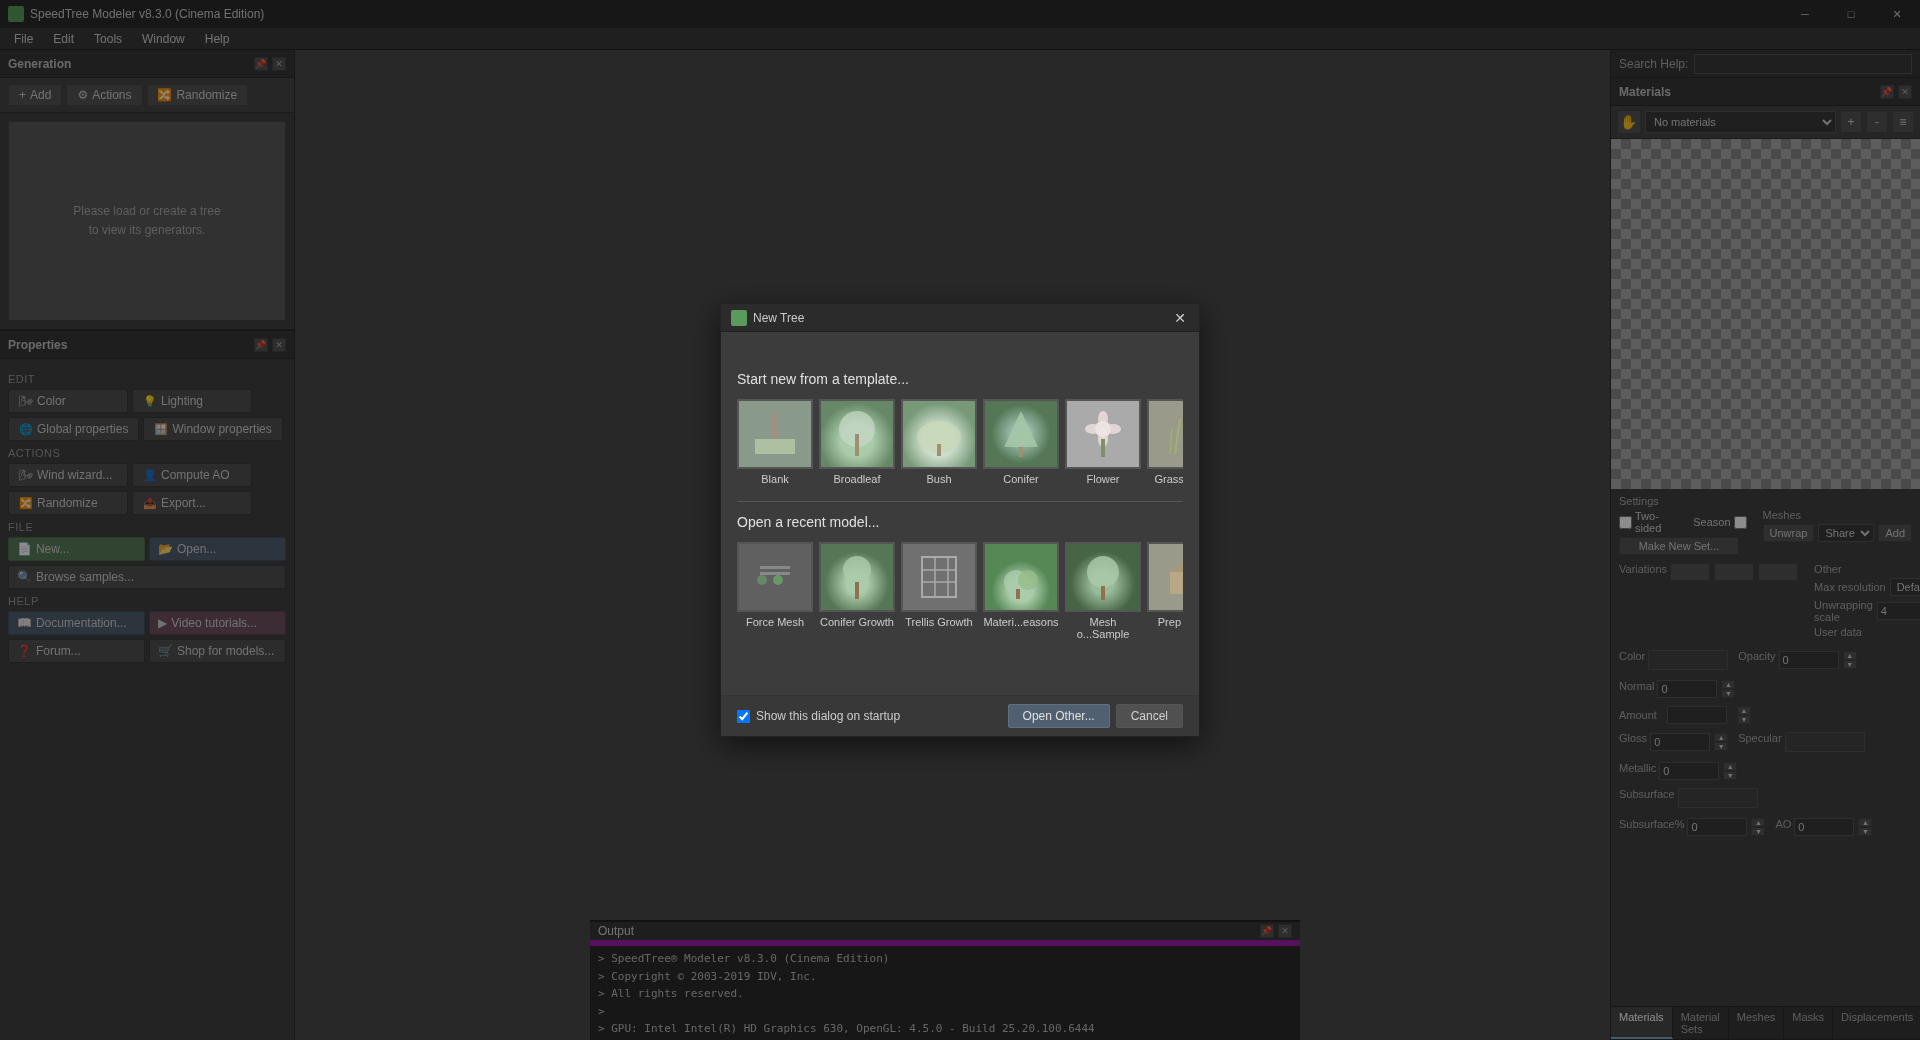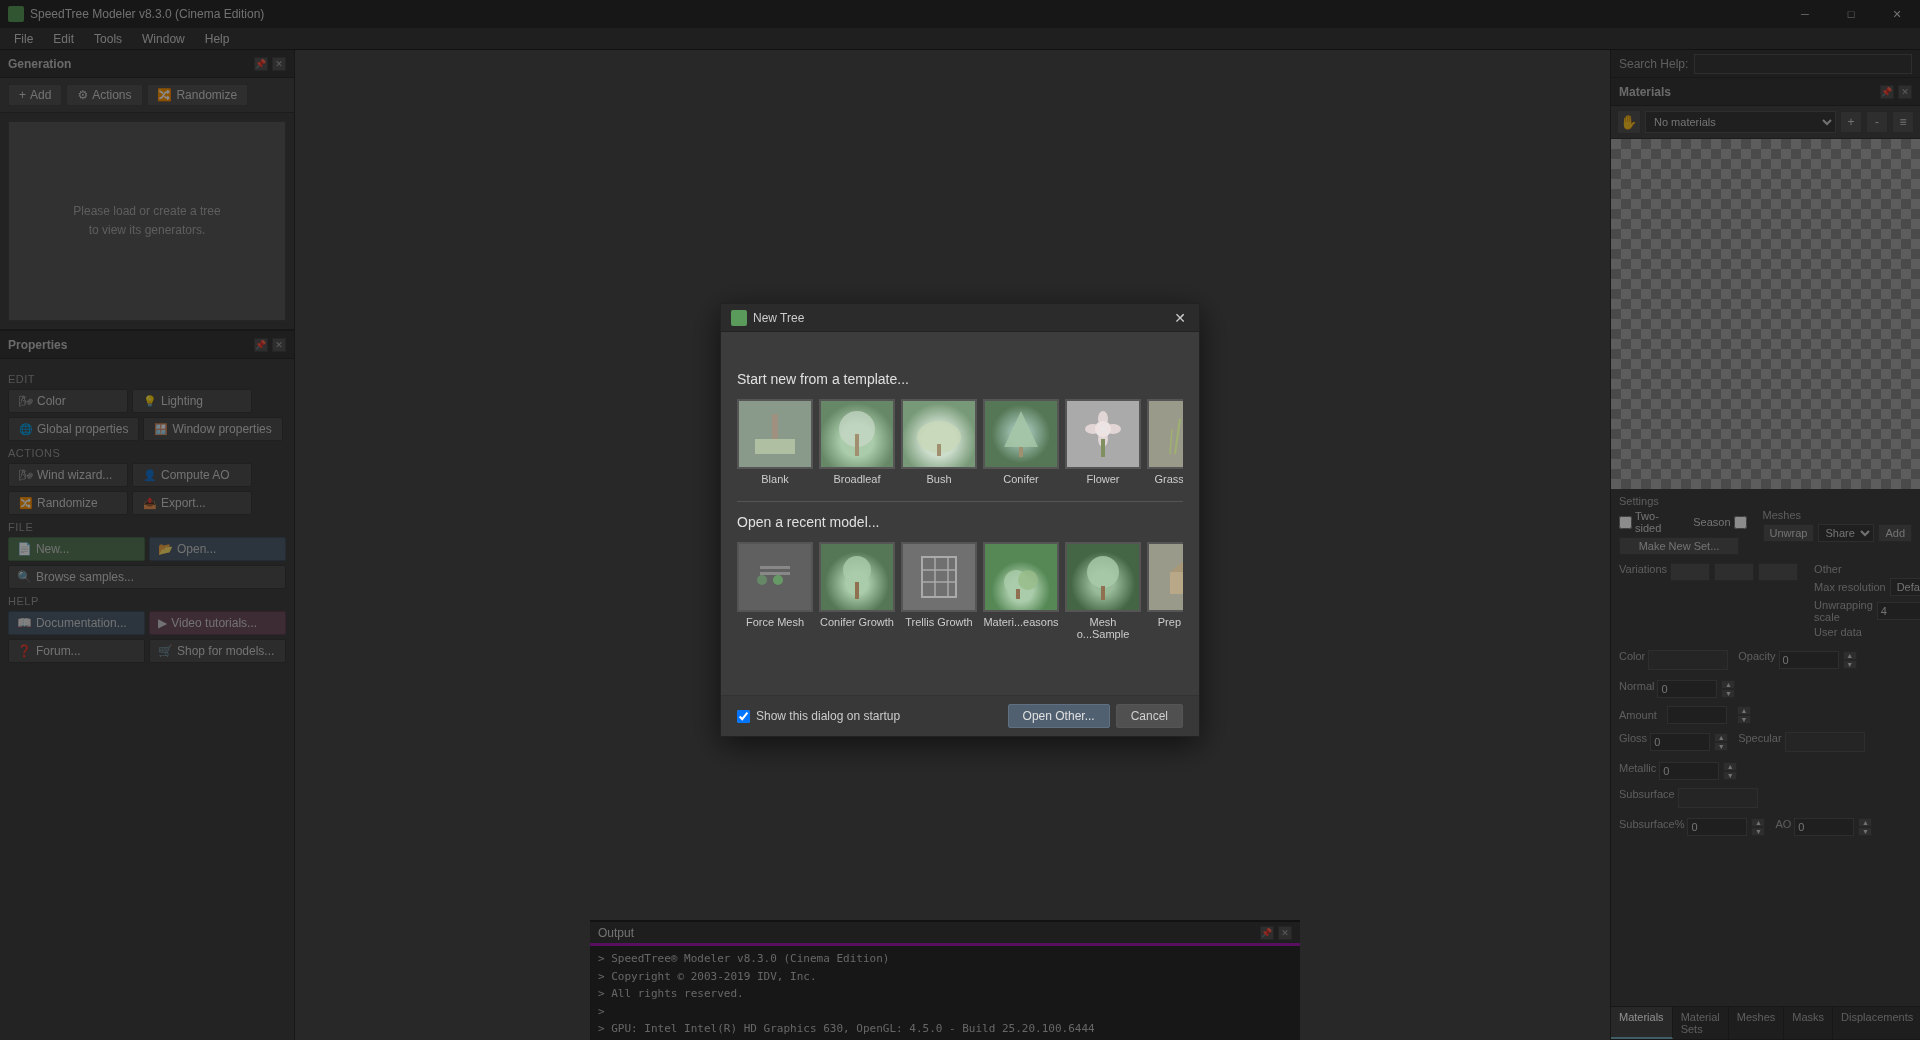--- a/index.html
+++ b/index.html
@@ -446,21 +446,21 @@
       height: 120px;
       background: #2a2a2a;
       border-top: 2px solid #222;
     }
     .output-header {
       background: #383838;
       height: 24px;
       display: flex;
       align-items: center;
       padding: 0 8px;
-      border-bottom: 3px solid #a21caf;
+      border-bottom: 6px solid #a21caf;
       justify-content: space-between;
     }
     .output-content {
       padding: 4px 8px;
       font-size: 11px;
       color: #aaa;
       line-height: 1.6;
       font-family: monospace;
       overflow-y: auto;
       height: calc(100% - 24px);

